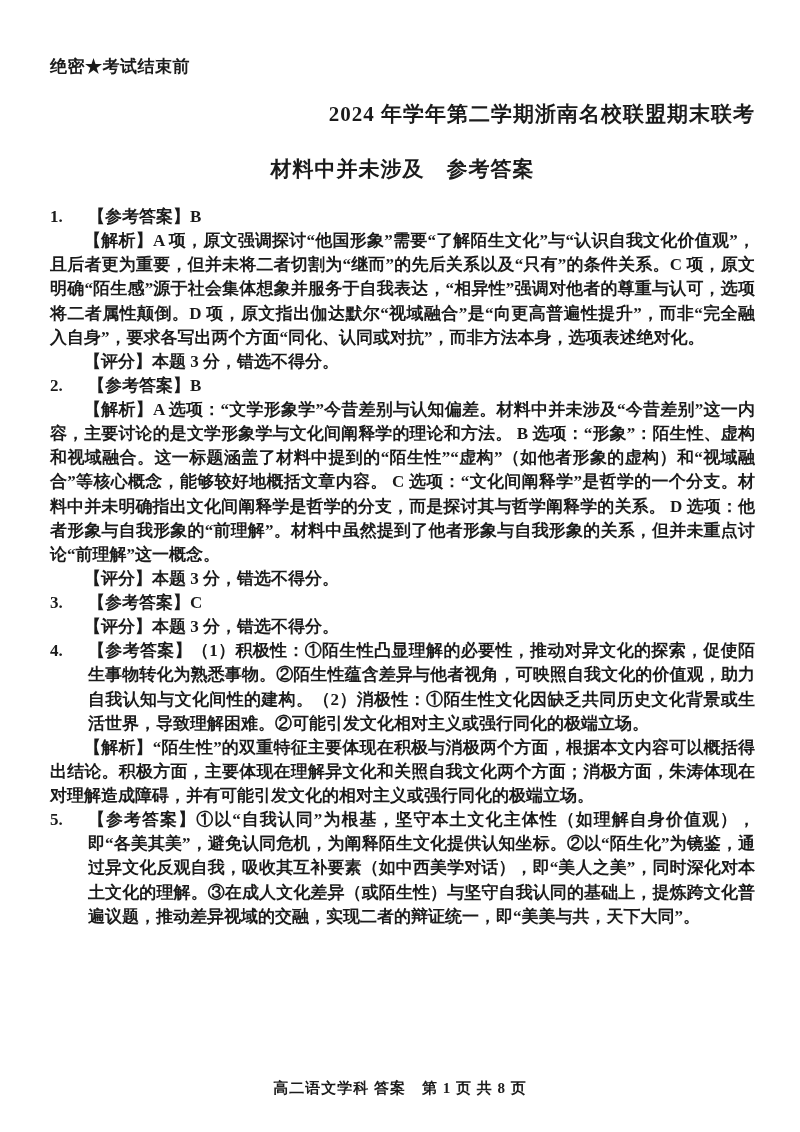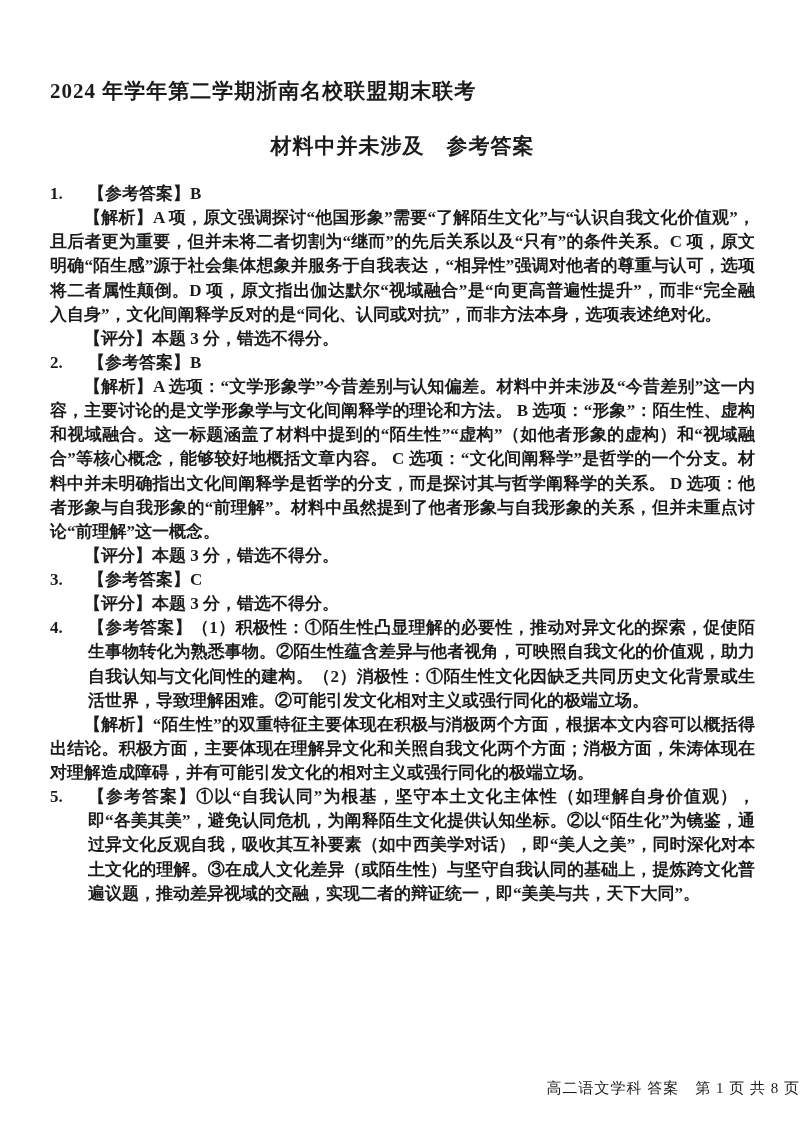--- a/index.html
+++ b/index.html
@@ -18,21 +18,21 @@
     overflow: hidden;
     box-sizing: border-box;
     padding: 55px 45px 0 50px;
   }
   .security {
     font-size: 17px;
     font-weight: 700;
     letter-spacing: 0.5px;
   }
   .title {
-    text-align: left;
+    text-align: right;
     font-size: 21px;
     font-weight: 700;
     margin-top: 22px;
     letter-spacing: 1px;
   }
   .subtitle {
     text-align: center;
     font-size: 21px;
     font-weight: 700;
     margin-top: 27px;
@@ -60,44 +60,45 @@
   .para {
     margin: 0;
     text-indent: 2em;
     text-align: justify;
   }
   .footer {
     position: absolute;
     left: 0;
     right: 0;
     bottom: 34px;
-    text-align: right;
+    text-align: center;
     font-size: 15px;
-    font-weight: 400;
+    font-weight: 700;
     letter-spacing: 1px;
   }
 </style>
 </head>
 <body>
 
 <div class="page">
 
+  <div class="security">绝密★考试结束前</div>
 
   <div class="title">2024 年学年第二学期浙南名校联盟期末联考</div>
 
   <div class="subtitle">材料中并未涉及　参考答案</div>
 
   <div class="body">
 
     <div class="answer-block">
       <div class="answer-line">
         <span class="num">1.</span>
         <span class="answer-text">【参考答案】B</span>
       </div>
-      <p class="para">【解析】A 项，原文强调探讨“他国形象”需要“了解陌生文化”与“认识自我文化价值观”，且后者更为重要，但并未将二者切割为“继而”的先后关系以及“只有”的条件关系。C 项，原文明确“陌生感”源于社会集体想象并服务于自我表达，“相异性”强调对他者的尊重与认可，选项将二者属性颠倒。D 项，原文指出伽达默尔“视域融合”是“向更高普遍性提升”，而非“完全融入自身”，文化间阐释学反对的是“同化、认同或对抗”，而非方法本身，选项表述绝对化。</p>
+      <p class="para">【解析】A 项，原文强调探讨“他国形象”需要“了解陌生文化”与“认识自我文化价值观”，且后者更为重要，但并未将二者切割为“继而”的先后关系以及“只有”的条件关系。C 项，原文明确“陌生感”源于社会集体想象并服务于自我表达，“相异性”强调对他者的尊重与认可，选项将二者属性颠倒。D 项，原文指出伽达默尔“视域融合”是“向更高普遍性提升”，而非“完全融入自身”，要求各写出两个方面“同化、认同或对抗”，而非方法本身，选项表述绝对化。</p>
       <p class="para">【评分】本题 3 分，错选不得分。</p>
     </div>
 
     <div class="answer-block">
       <div class="answer-line">
         <span class="num">2.</span>
         <span class="answer-text">【参考答案】B</span>
       </div>
       <p class="para">【解析】A 选项：“文学形象学”今昔差别与认知偏差。材料中并未涉及“今昔差别”这一内容，主要讨论的是文学形象学与文化间阐释学的理论和方法。 B 选项：“形象”：陌生性、虚构和视域融合。这一标题涵盖了材料中提到的“陌生性”“虚构”（如他者形象的虚构）和“视域融合”等核心概念，能够较好地概括文章内容。 C 选项：“文化间阐释学”是哲学的一个分支。材料中并未明确指出文化间阐释学是哲学的分支，而是探讨其与哲学阐释学的关系。 D 选项：他者形象与自我形象的“前理解”。材料中虽然提到了他者形象与自我形象的关系，但并未重点讨论“前理解”这一概念。</p>
       <p class="para">【评分】本题 3 分，错选不得分。</p>

